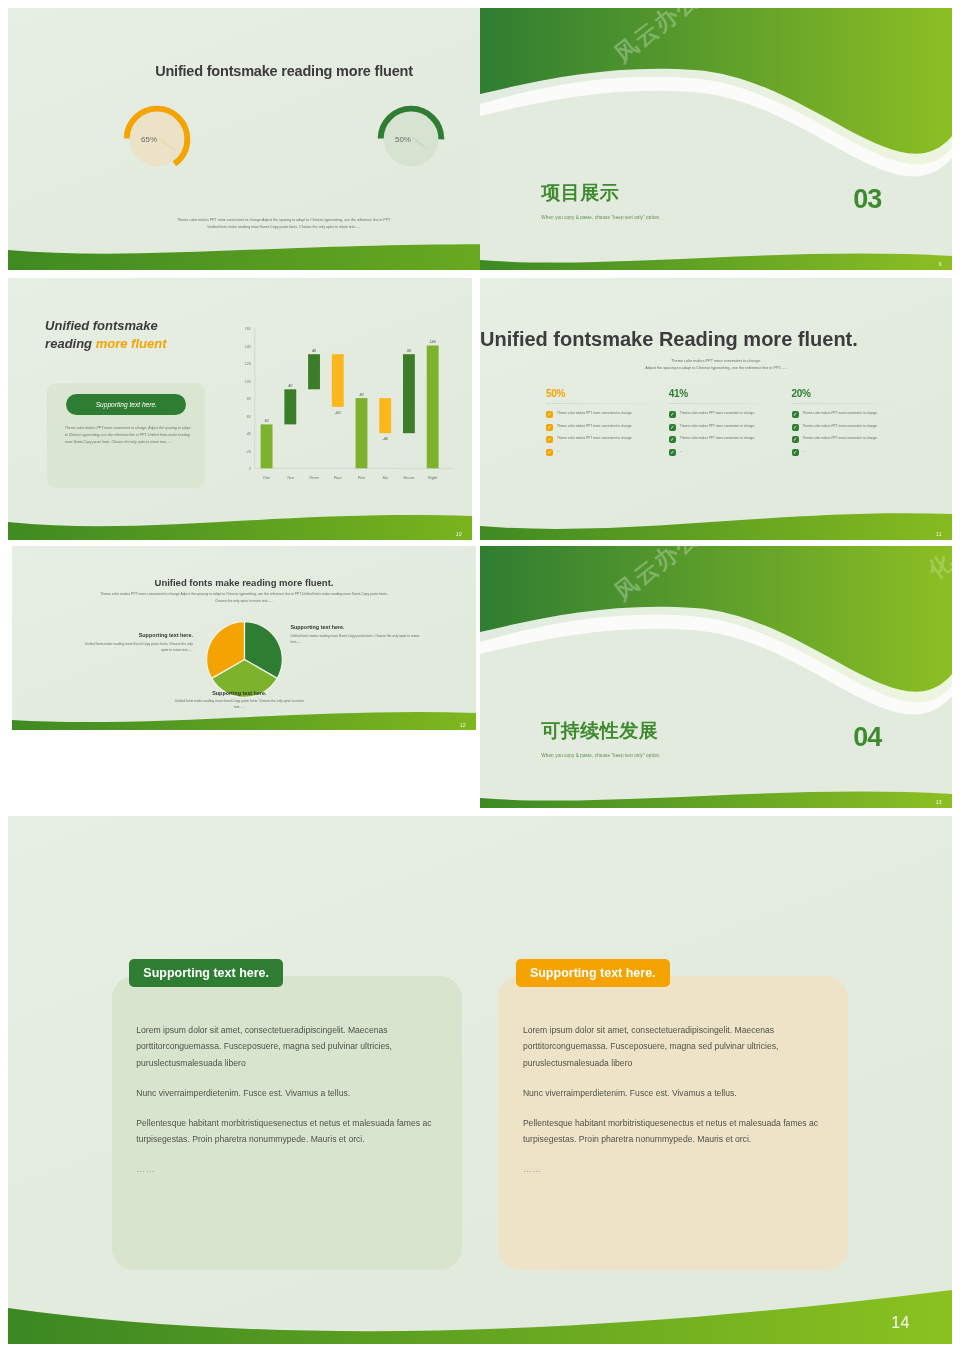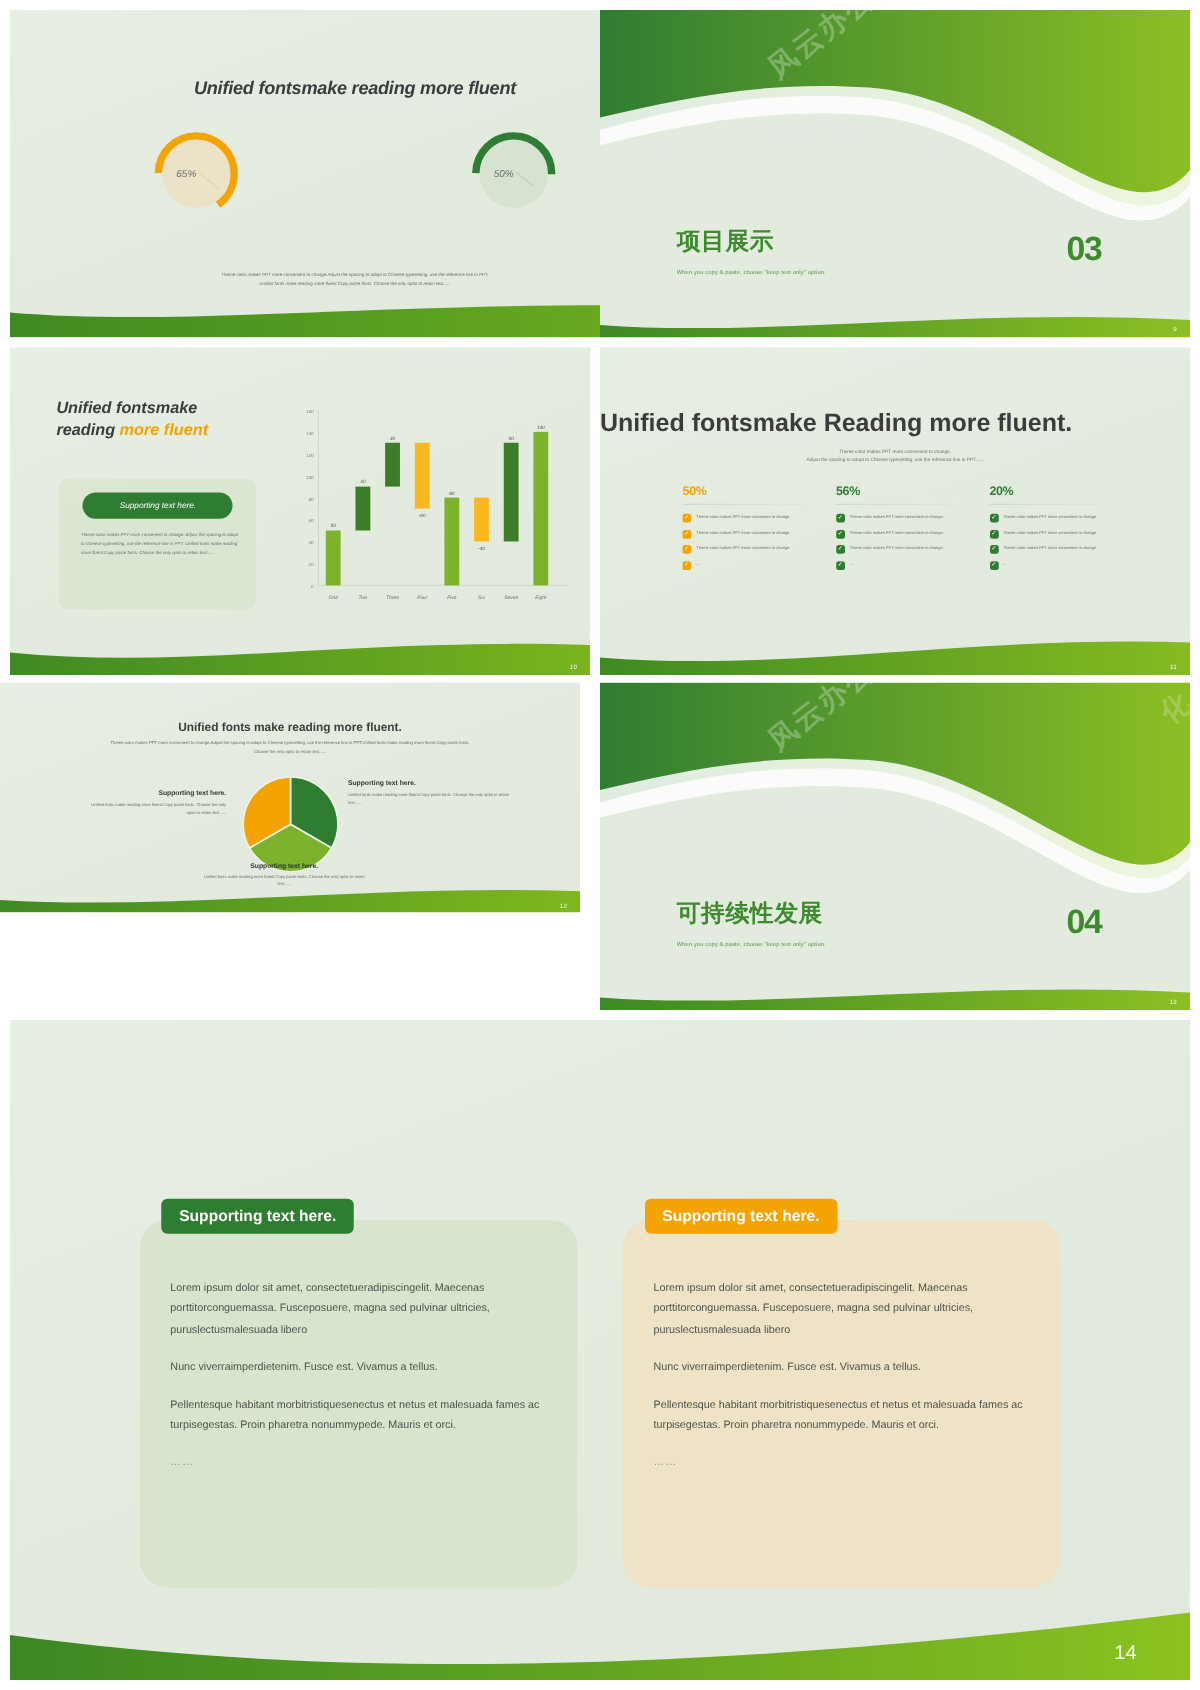--- a/index.html
+++ b/index.html
@@ -21,21 +21,21 @@
   .slide .wave-foot {
     position: absolute; left: 0; bottom: 0; width: 100%; height: 13%;
   }
   .pagenum {
     position: absolute; right: 2.2%; bottom: 1.2%;
     font-size: 5px; color: #ffffff; opacity: .95; letter-spacing: .2px;
   }
   .pagenum.lg { font-size: 16px; right: 4.5%; bottom: 2.2%; }
 
   
-  #s1 { left: 8px;  top: 8px;  width: 552px; height: 262px; font-style: italic; }
+  #s1 { left: 8px;  top: 8px;  width: 552px; height: 262px; }
   .s1-title {
     position: absolute; left: 0; right: 0; top: 21%;
     text-align: center; font-size: 14.5px; font-weight: bold; color: #3c3c3c;
     letter-spacing: -.2px;
   }
   .donut-row {
     position: absolute; left: 4%; right: 4%; top: 33%; height: 34%;
     display: flex; justify-content: space-around; align-items: center;
   }
   .donut { position: relative; width: 74px; height: 74px; }
@@ -126,21 +126,21 @@
   .s4-items { margin-top: 7px; }
   .s4-item { display: flex; align-items: flex-start; gap: 4px; margin-bottom: 5.5px; }
   .chk {
     width: 7px; height: 7px; border-radius: 2px; flex: 0 0 auto;
     display: flex; align-items: center; justify-content: center;
     color: #fff; font-size: 5px; line-height: 1;
   }
   .s4-itxt { font-size: 3.2px; line-height: 1.75; color: #6a6f68; }
 
   
-  #s5 { left: 0; top: 546px; width: 464px; height: 184px; }
+  #s5 { left: 12px; top: 546px; width: 464px; height: 184px; }
   .s5-title {
     position: absolute; left: 0; right: 0; top: 17%;
     text-align: center; font-size: 9.5px; font-weight: bold; color: #3c3c3c;
   }
   .s5-sub {
     position: absolute; left: 9%; right: 9%; top: 24.5%;
     text-align: center; font-size: 3.4px; line-height: 2.0; color: #6a6f68;
   }
   .pie-wrap { position: absolute; left: 41.5%; top: 40%; width: 17%; aspect-ratio: 1/1; }
   .cb { position: absolute; }
@@ -350,21 +350,21 @@
             <span class="s4-itxt">Theme color makes PPT more convenient to change.</span>
             </div>
           <div class="s4-item">
             <span class="chk" style="background:#f5a300">✓</span>
             <span class="s4-itxt">...</span>
             </div>
         </div>
       </div>
 
       <div class="s4-col">
-        <div class="s4-pct" style="color:#2f7d32">56%</div>
+        <div class="s4-pct" style="color:#2f7d32">41%</div>
         <div class="s4-rule"></div>
         <div class="s4-items">
           <div class="s4-item">
             <span class="chk" style="background:#2f7d32">✓</span>
             <span class="s4-itxt">Theme color makes PPT more convenient to change.</span>
             </div>
           <div class="s4-item">
             <span class="chk" style="background:#2f7d32">✓</span>
             <span class="s4-itxt">Theme color makes PPT more convenient to change.</span>
             </div>

